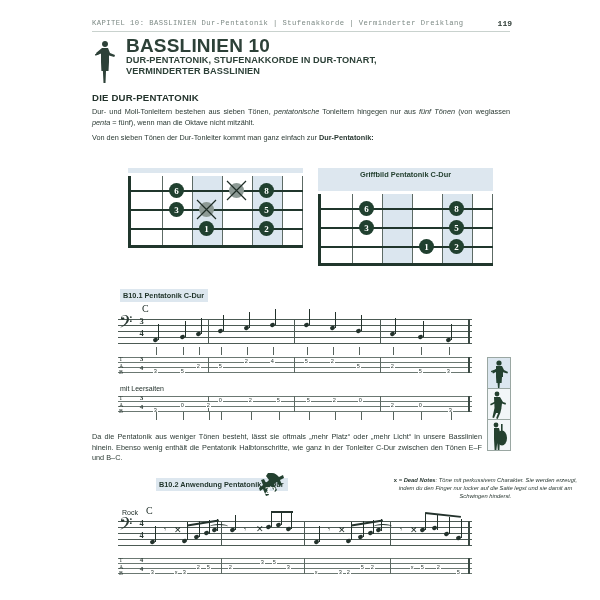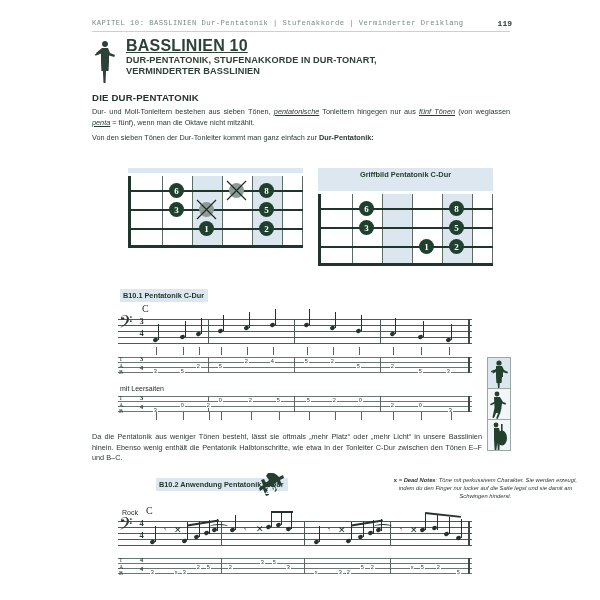--- a/index.html
+++ b/index.html
@@ -19,35 +19,35 @@
   }
   .runhead .pg{float:right;font-weight:bold;color:#2c3a34;letter-spacing:0;font-size:8px;}
   .headrule{position:absolute;left:92px;top:31px;width:418px;height:1px;background:#c9d2ce;}
 
   
   .titleblock{position:absolute;left:92px;top:38px;width:420px;}
   .bassist-mark{
     position:absolute;left:0;top:1px;width:26px;height:44px;
   }
   .title-h1{
-    margin-left:34px;font-size:16px;font-weight:bold;color:#2d4138;
-    letter-spacing:.2px;line-height:16px;text-decoration:underline;
+    margin-left:34px;font-size:19px;font-weight:bold;color:#2d4138;
+    letter-spacing:.2px;line-height:16px;
   }
   .title-h2{
     margin-left:34px;font-size:9.2px;font-weight:bold;color:#2d4138;
     line-height:11.2px;letter-spacing:.1px;margin-top:1px;
   }
 
   
   .sec-h{position:absolute;left:92px;font-size:9.6px;font-weight:bold;color:#23332c;letter-spacing:.2px;}
   .para{
     position:absolute;left:92px;width:418px;font-size:7.3px;line-height:10.6px;
     color:#2b3a34;text-align:justify;
   }
-  .para i{font-style:italic;text-decoration:underline;}
+  .para i{font-style:italic;}
   .para b{font-weight:bold;}
 
   
   .fb{position:absolute;}
   .fb-cap{
     background:#dde7ef;color:#23402f;font-weight:bold;font-size:7.4px;
     text-align:center;padding:2px 0 3px;line-height:9px;
   }
   .fb-cap .sub{font-weight:normal;font-size:7.2px;}
   .fb-grid{position:relative;height:72px;margin-top:3px;}
@@ -335,21 +335,21 @@
     <div class="stemtick" style="left:133px;top:16px;"></div>
     <div class="stemtick" style="left:161px;top:16px;"></div>
     <div class="stemtick" style="left:191px;top:16px;"></div>
     <div class="stemtick" style="left:217px;top:16px;"></div>
     <div class="stemtick" style="left:243px;top:16px;"></div>
     <div class="stemtick" style="left:275px;top:16px;"></div>
     <div class="stemtick" style="left:303px;top:16px;"></div>
     <div class="stemtick" style="left:333px;top:16px;"></div>
   </div>
 
-  <div class="para" style="top:432px;width:390px;">Da die Pentatonik aus weniger Tönen besteht, lässt sie oftmals „mehr Platz“ oder „mehr Licht“ in unsere Basslinien hinein. Ebenso wenig enthält die Pentatonik Halbtonschritte, wie etwa in der Tonleiter C-Dur zwischen den Tönen E–F und B–C.</div>
+  <div class="para" style="top:432px;width:390px;">Da die Pentatonik aus weniger Tönen besteht, lässt sie oftmals „mehr Platz“ oder „mehr Licht“ in unsere Basslinien hinein. Ebenso wenig enthält die Pentatonik Halbtonschritte, wie ganz in der Tonleiter C-Dur zwischen den Tönen E–F und B–C.</div>
 
   <div class="ex-label" style="left:120px;top:478px;margin-left:36px;">B10.2 Anwendung Pentatonik C-Dur</div>
 
   <svg class="trackicon" style="left:256px;top:472px;" viewBox="0 0 32 30">
     <path fill="#23402f" d="M16 1c3 0 5 2 7 4l4-2 1 3-4 2 2 5-3 1-2-4-3 2 3 6-2 2-4-6-4 3 2 6-3 1-3-7-3 2-1-3 4-3-2-5 3-1 2 4 3-3-3-4 2-3z"></path>
     <text x="9" y="22" font-family="Liberation Serif, serif" font-size="11" font-weight="bold" fill="#ffffff">22</text>
   </svg>
 
   <div class="deadnote" style="top:476px;">
     <span class="x">x</span><span> = </span><b>Dead Notes</b><span>: Töne mit perkussivem Charakter. Sie werden erzeugt, indem du den Finger nur locker auf die Saite legst und sie damit am Schwingen hinderst.</span>

